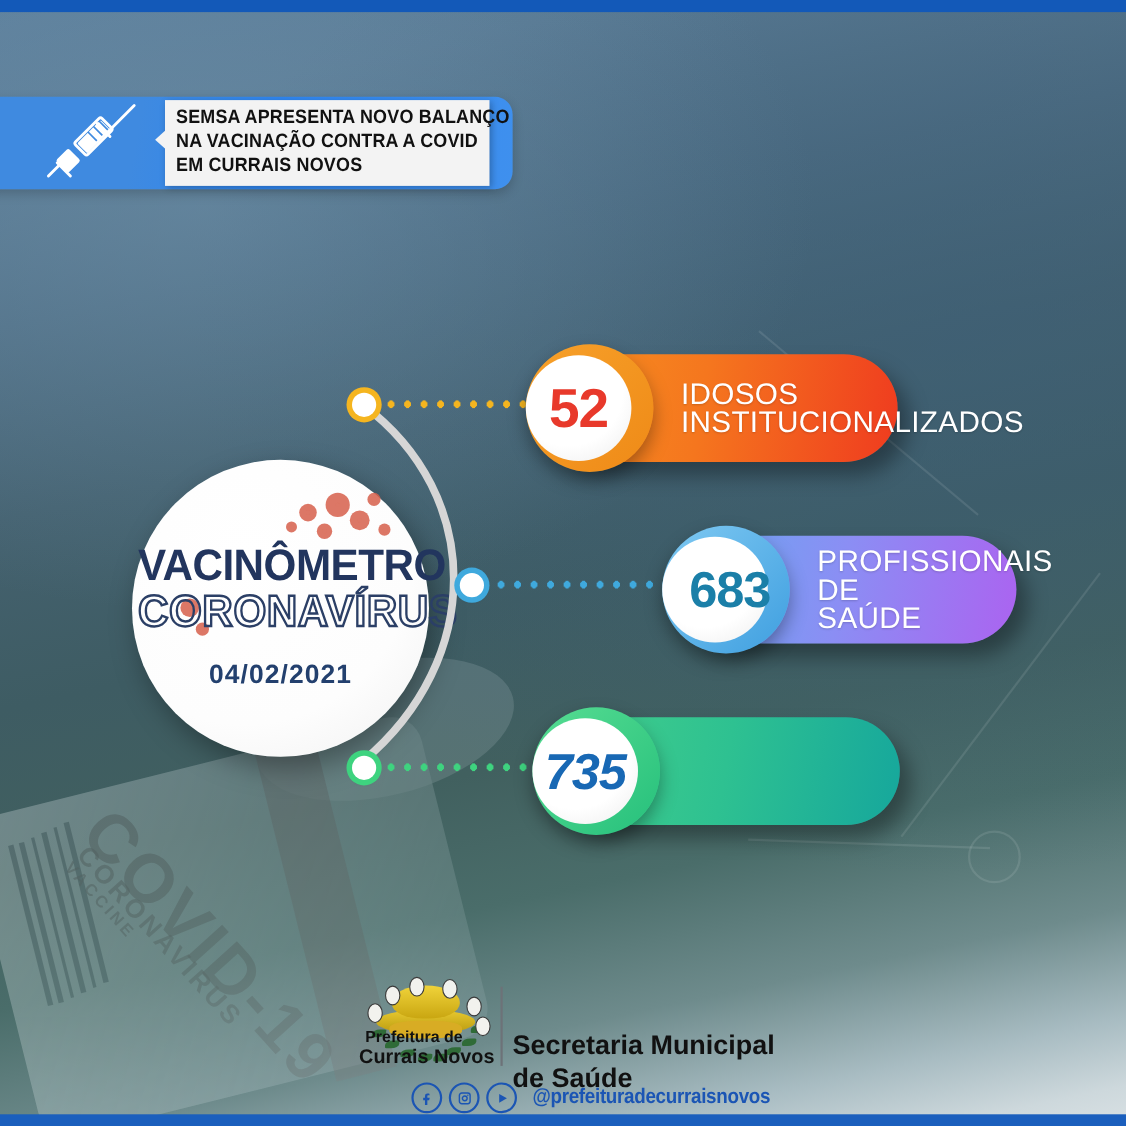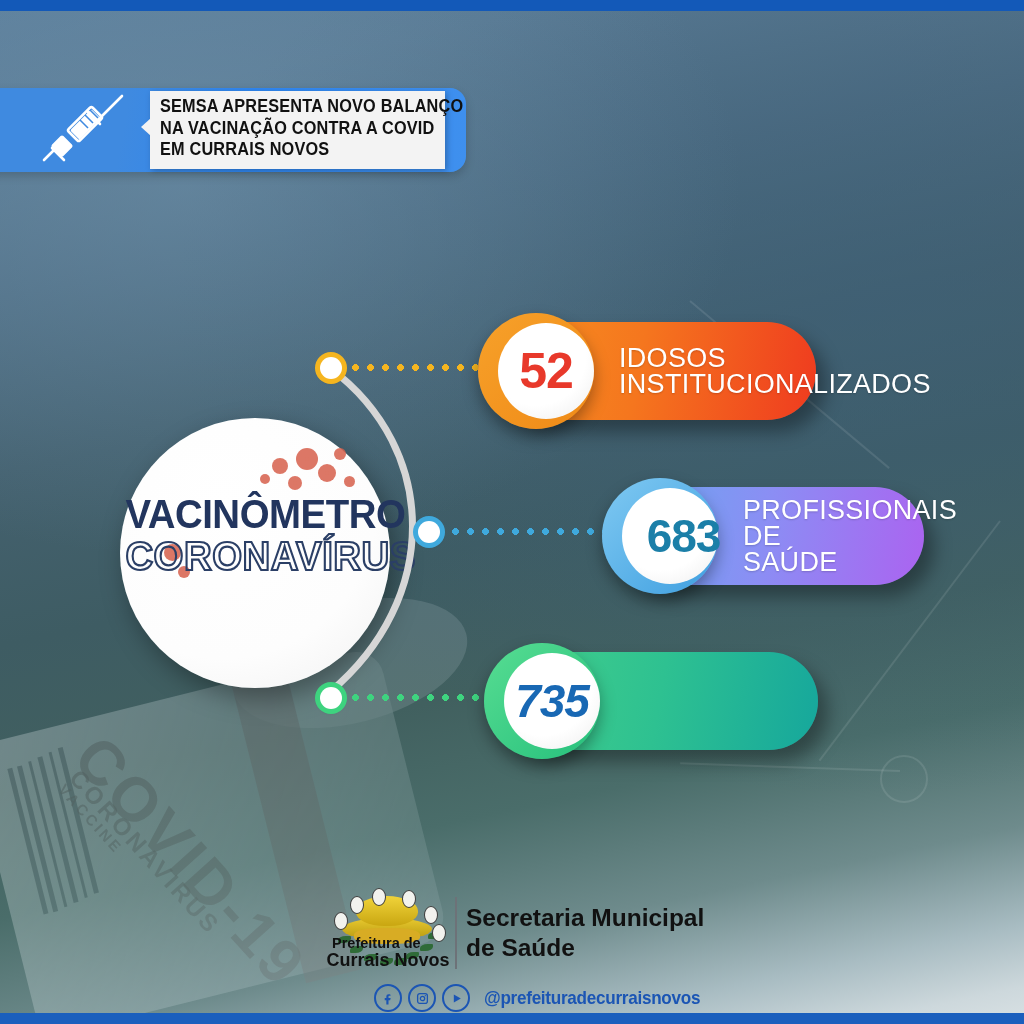--- a/index.html
+++ b/index.html
@@ -67,41 +67,41 @@
      box-shadow:0 0 0 5px var(--ring), 0 2px 5px rgba(0,0,0,.3);}
   .dotline{position:absolute;height:7px;}
 
   
   .pill{position:absolute;height:98px;border-radius:49px;
         box-shadow:10px 12px 18px rgba(0,0,0,.35);}
   .pill .label{position:absolute;left:125px;top:50%;transform:translateY(-50%);
         color:#fff;font-size:27px;line-height:26px;letter-spacing:.3px;white-space:pre-line;
         font-weight:400;text-shadow:0 1px 2px rgba(0,0,0,.18);}
   .pill .knob{position:absolute;left:-16px;top:-9px;width:116px;height:116px;border-radius:50%;
-        background:#fff;display:flex;align-items:center;justify-content:flex-end;
+        background:#fff;display:flex;align-items:center;justify-content:flex-start;
         box-shadow:0 8px 16px rgba(0,0,0,.35);}
   .pill .knob .inner{width:116px;height:116px;border-radius:50%;display:flex;align-items:center;
         justify-content:center;background:radial-gradient(circle at 40% 34%,#ffffff 58%,#ececec 100%);}
   .pill .num{font-weight:700;font-size:50px;letter-spacing:-1px;}
   .crest{position:absolute;left:332px;top:888px;width:112px;height:92px;}
   .crest-cap{position:absolute;left:24px;top:8px;width:62px;height:30px;border-radius:50% 50% 46% 46%;
      background:linear-gradient(180deg,#f0d33a,#c9a611);}
   .crest-brim{position:absolute;left:10px;top:30px;width:90px;height:22px;border-radius:50%;
      background:linear-gradient(180deg,#e8c92f,#b99a10);}
   .crest-band{position:absolute;left:22px;top:40px;width:66px;height:16px;border-radius:40%;
      background:#d8ac24;}
   .leaf{position:absolute;width:13px;height:7px;border-radius:60% 10% 60% 10%;background:#2f6b37;}
   .boll{position:absolute;width:12px;height:16px;border-radius:50%;background:#f2f2ee;
      border:1.5px solid #3b3b3b;}
   .pref1{position:absolute;left:332px;top:935px;width:112px;text-align:left;color:#111;
      font-weight:700;font-size:14.5px;}
   .pref2{position:absolute;left:324px;top:950px;width:128px;text-align:center;color:#111;
      font-weight:700;font-size:18px;}
   .divider{position:absolute;left:455px;top:897px;width:2px;height:72px;background:#6d7278;}
-  .secr{position:absolute;left:466px;top:903px;color:#111;font-weight:700;font-size:24.5px;
+  .secr{position:absolute;left:466px;top:936px;color:#111;font-weight:700;font-size:24.5px;
      line-height:30px;white-space:pre-line;}
   .social{position:absolute;left:374px;top:984px;display:flex;align-items:center;gap:6px;}
   .sicon{width:24px;height:24px;border-radius:50%;border:2.2px solid #1b55b4;display:flex;
      align-items:center;justify-content:center;color:#1b55b4;}
   .handle{margin-left:8px;color:#1b55b4;font-weight:700;font-size:19px;letter-spacing:-.3px;
      transform:scaleX(.9);transform-origin:left center;white-space:nowrap;}
 </style>
 </head>
 <body>
 
@@ -163,20 +163,21 @@
     <div class="germ" style="left:176px;top:30px;width:22px;height:22px;"></div>
     <div class="germ" style="left:198px;top:46px;width:18px;height:18px;"></div>
     <div class="germ" style="left:168px;top:58px;width:14px;height:14px;"></div>
     <div class="germ" style="left:214px;top:30px;width:12px;height:12px;"></div>
     <div class="germ" style="left:140px;top:56px;width:10px;height:10px;"></div>
     <div class="germ" style="left:224px;top:58px;width:11px;height:11px;"></div>
     <div class="germ" style="left:44px;top:126px;width:17px;height:17px;"></div>
     <div class="germ" style="left:58px;top:148px;width:12px;height:12px;"></div>
     <div class="vc-title">VACINÔMETRO</div>
     <div class="vc-sub">CORONAVÍRUS</div>
+    <div class="vc-date">04/02/2021</div>
   </div>
 
   <svg style="position:absolute;left:300px;top:340px;width:280px;height:400px;overflow:visible;">
     <path d="M30 28 C 140 110, 140 260, 30 352" stroke="#d6d6d6" stroke-width="7" fill="none" stroke-linecap="round"></path>
   </svg>
 
   <div class="dotline" style="left:348px;top:364px;width:130px;
        background-image:radial-gradient(circle,#f5b51f 3.2px,transparent 3.4px);
        background-size:15px 7px;"></div>
   <div class="dotline" style="left:448px;top:528px;width:170px;

